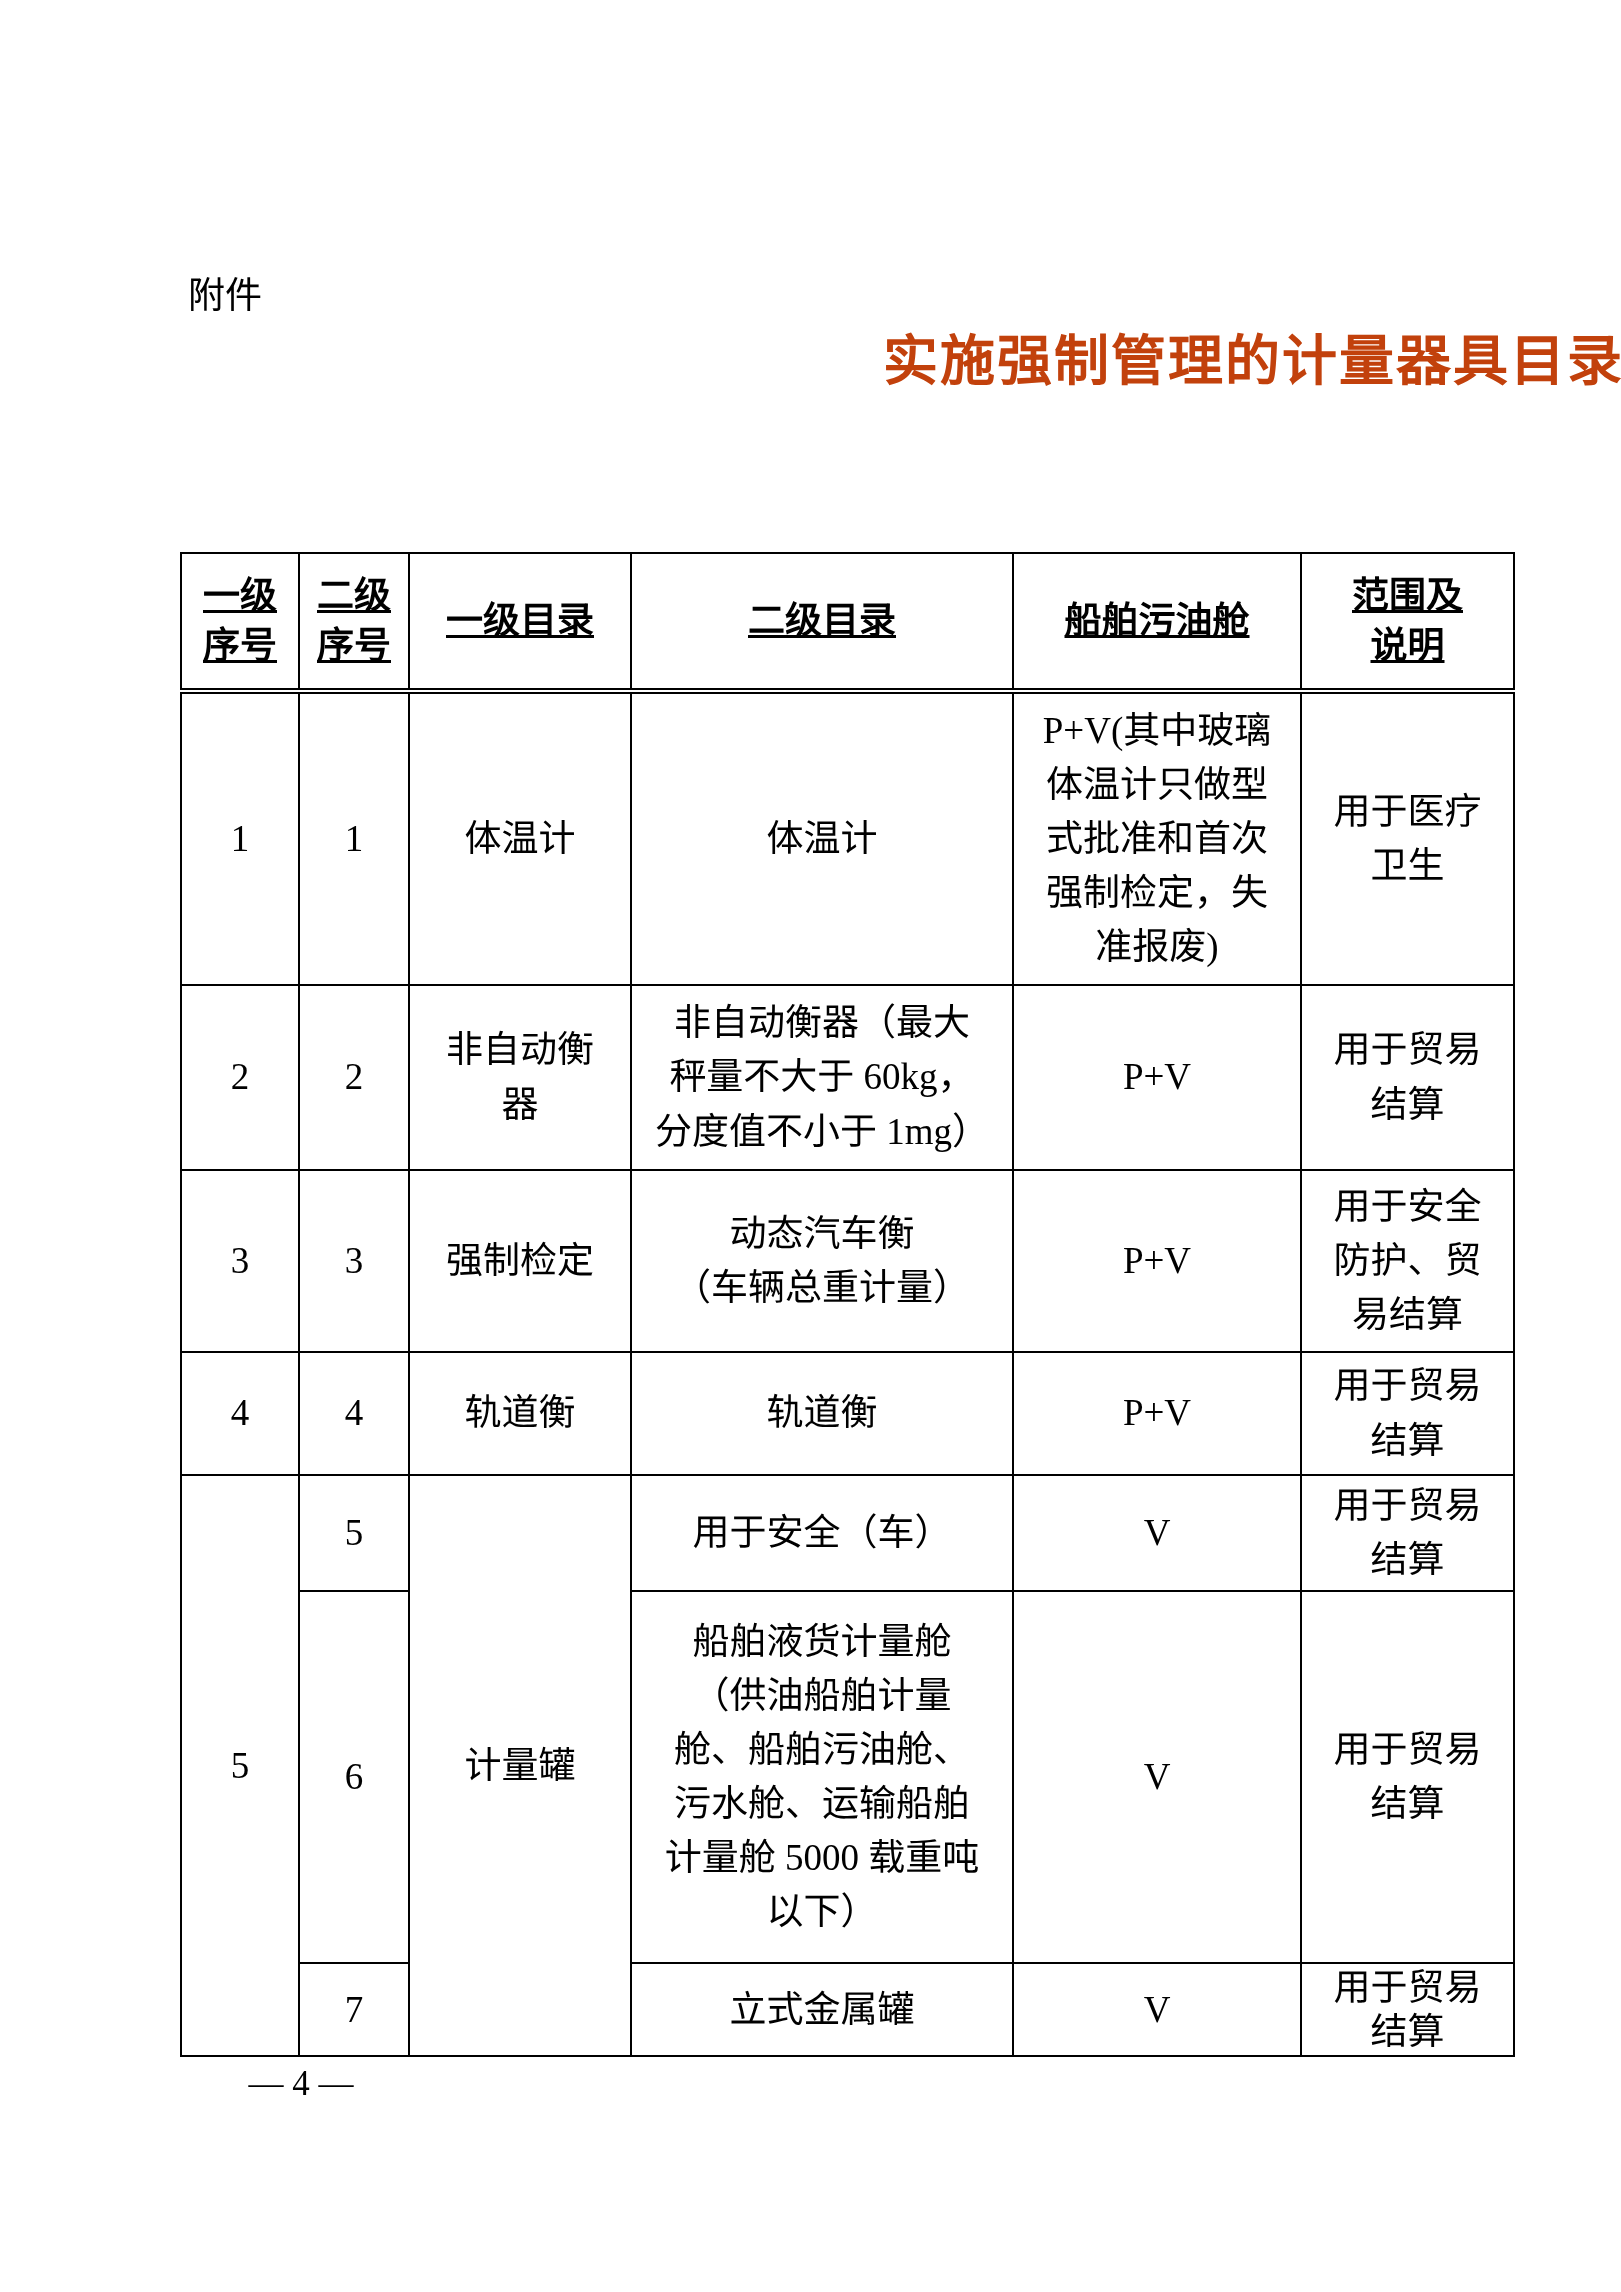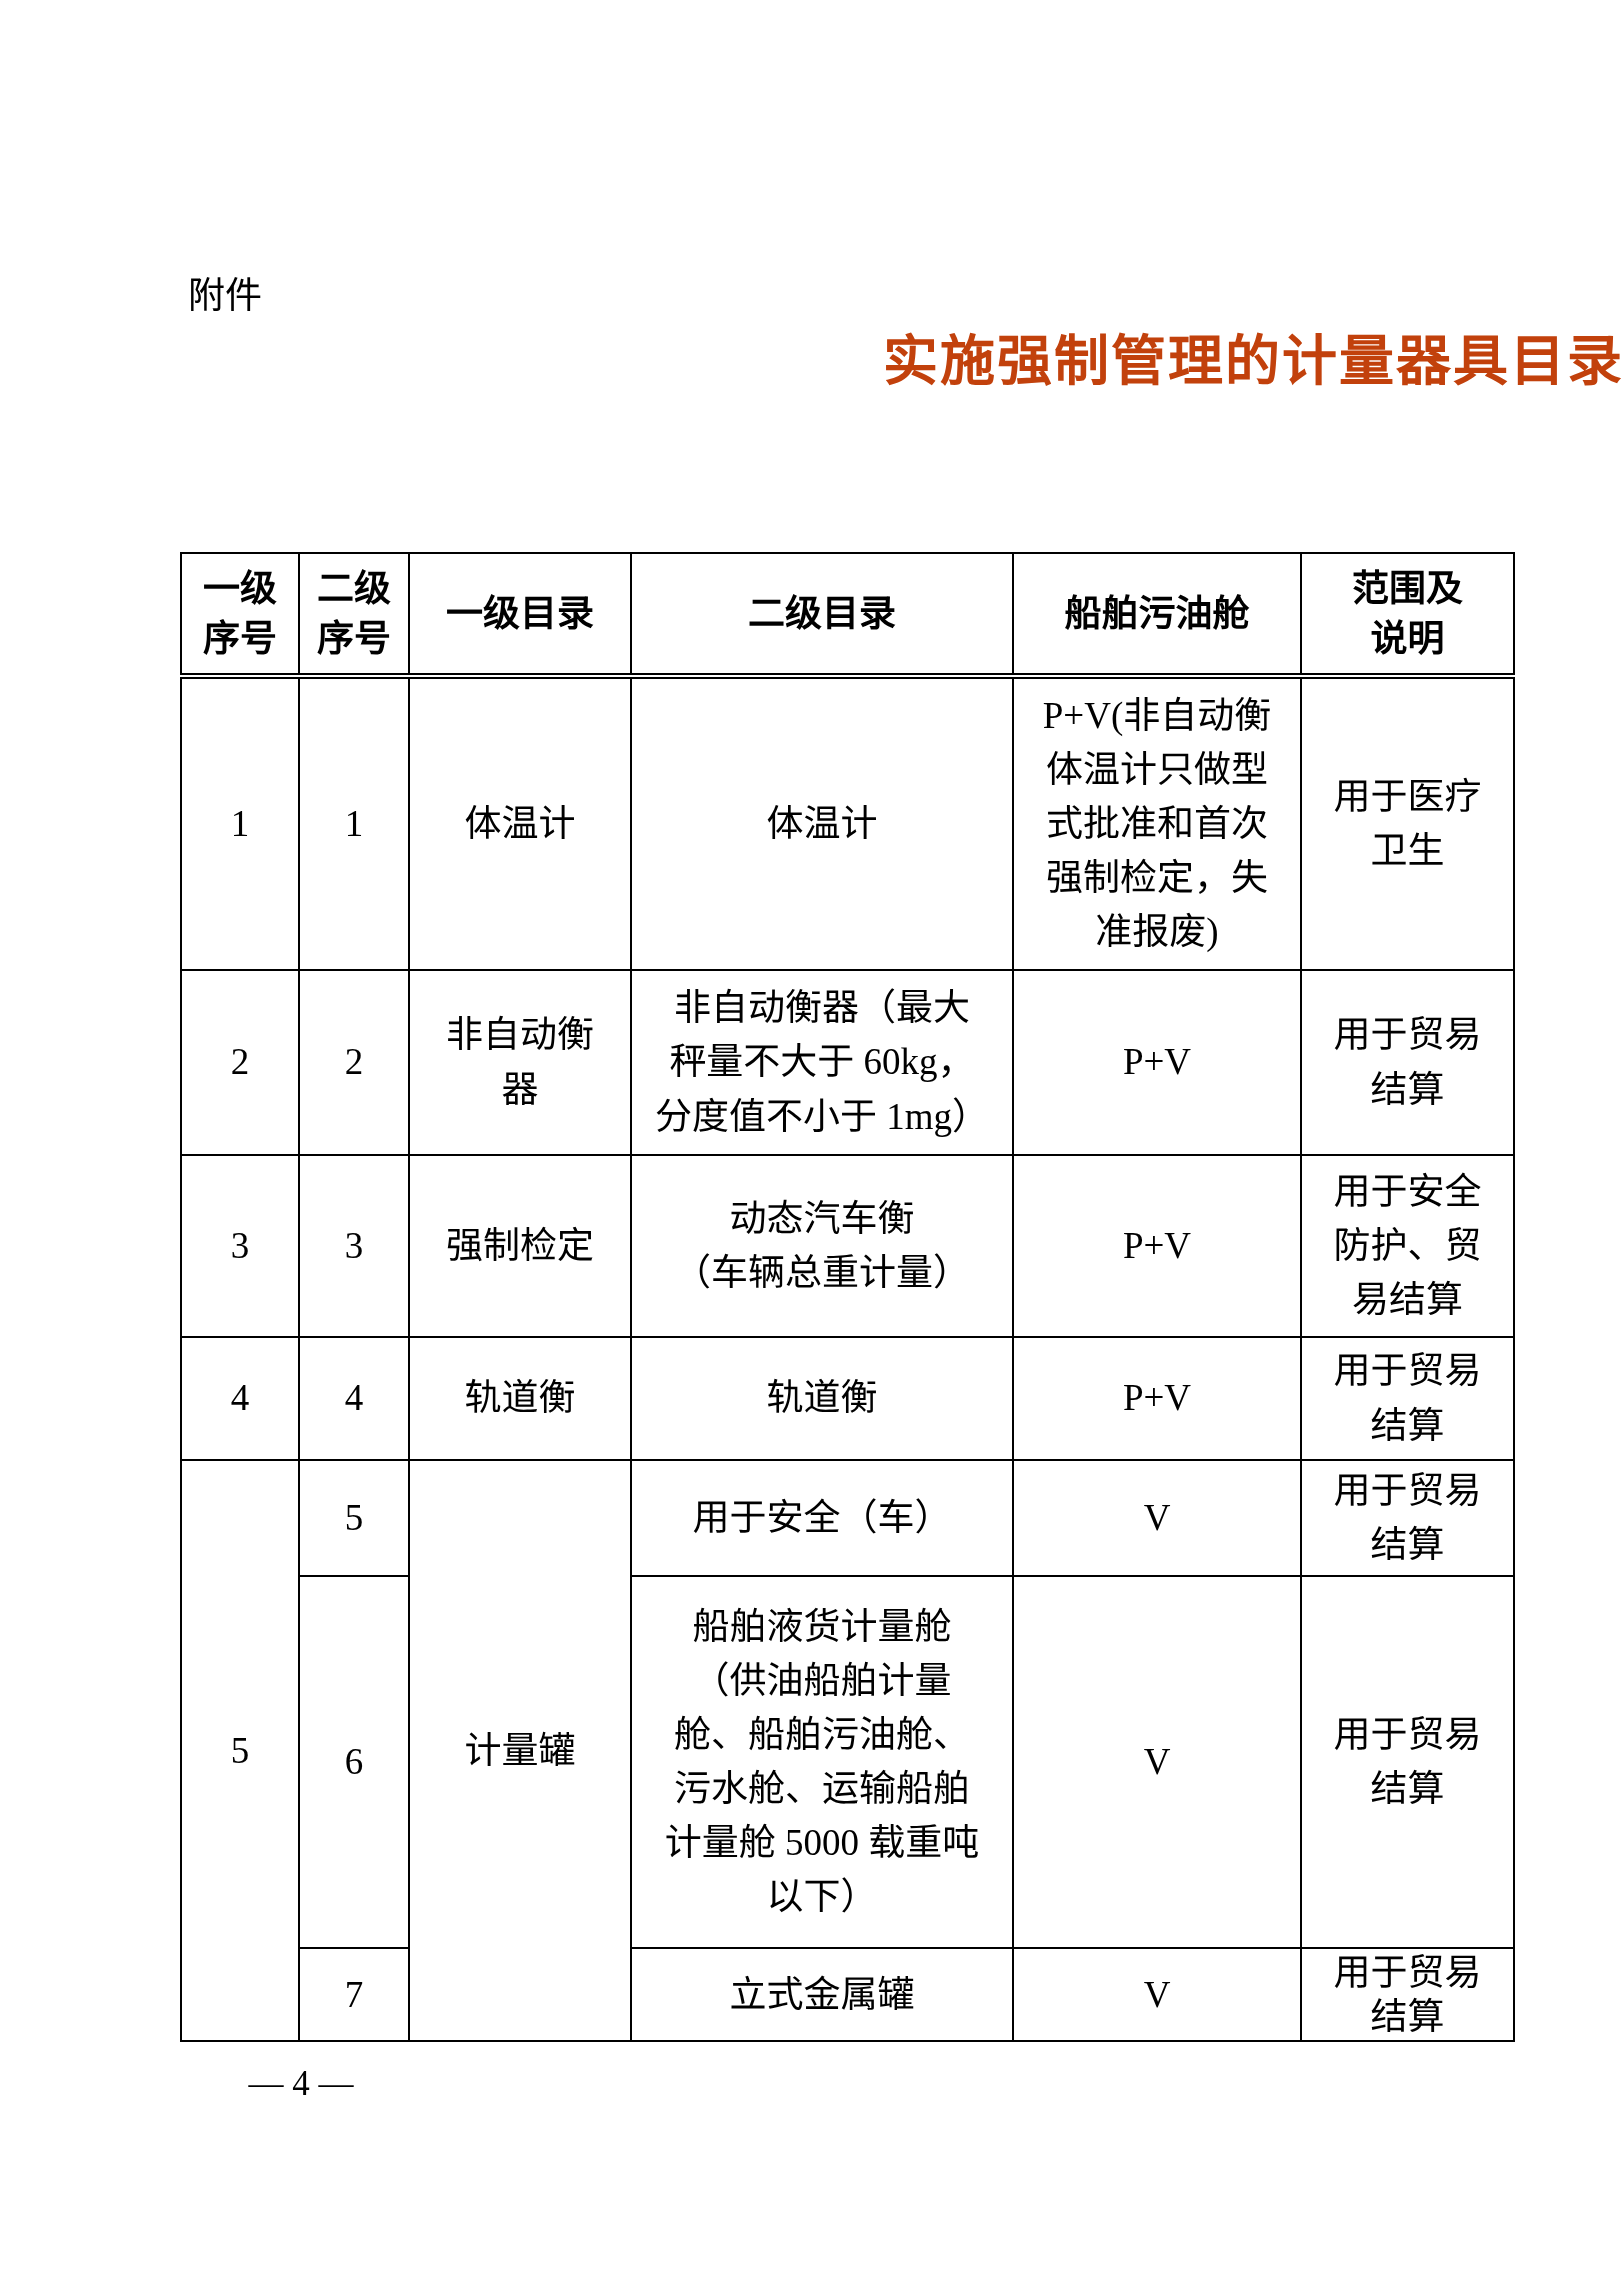--- a/index.html
+++ b/index.html
@@ -66,21 +66,21 @@
     line-height: 1.46;
     overflow: hidden;
   }
   table.catalog-table thead th {
     font-family: "Liberation Sans", "DejaVu Sans", sans-serif;
     font-weight: 700;
     font-size: 37px;
     border-bottom: 6.9px double #000000;
     line-height: 1.35;
   }
-  tr.hrow { height: 123px; }
+  tr.hrow { height: 138px; text-decoration: underline; }
   tr.r0 { height: 294px; }
   tr.r1 { height: 185px; }
   tr.r2 { height: 182px; }
   tr.r3 { height: 123px; }
   tr.r4 { height: 116px; }
   tr.r5 { height: 372px; }
   tr.r6 { height: 91px; }
   tr.r6 td { line-height: 1.18; }
   .page-number {
     position: absolute;
@@ -123,21 +123,21 @@
         <th>范围及
 说明</th>
       </tr>
     </thead>
     <tbody>
       <tr class="r0">
         <td>1</td>
         <td>1</td>
         <td>体温计</td>
         <td>体温计</td>
-        <td>P+V(非自动衡
+        <td>P+V(其中玻璃
 体温计只做型
 式批准和首次
 强制检定，失
 准报废)</td>
         <td>用于医疗
 卫生</td>
       </tr>
       <tr class="r1">
         <td>2</td>
         <td>2</td>

